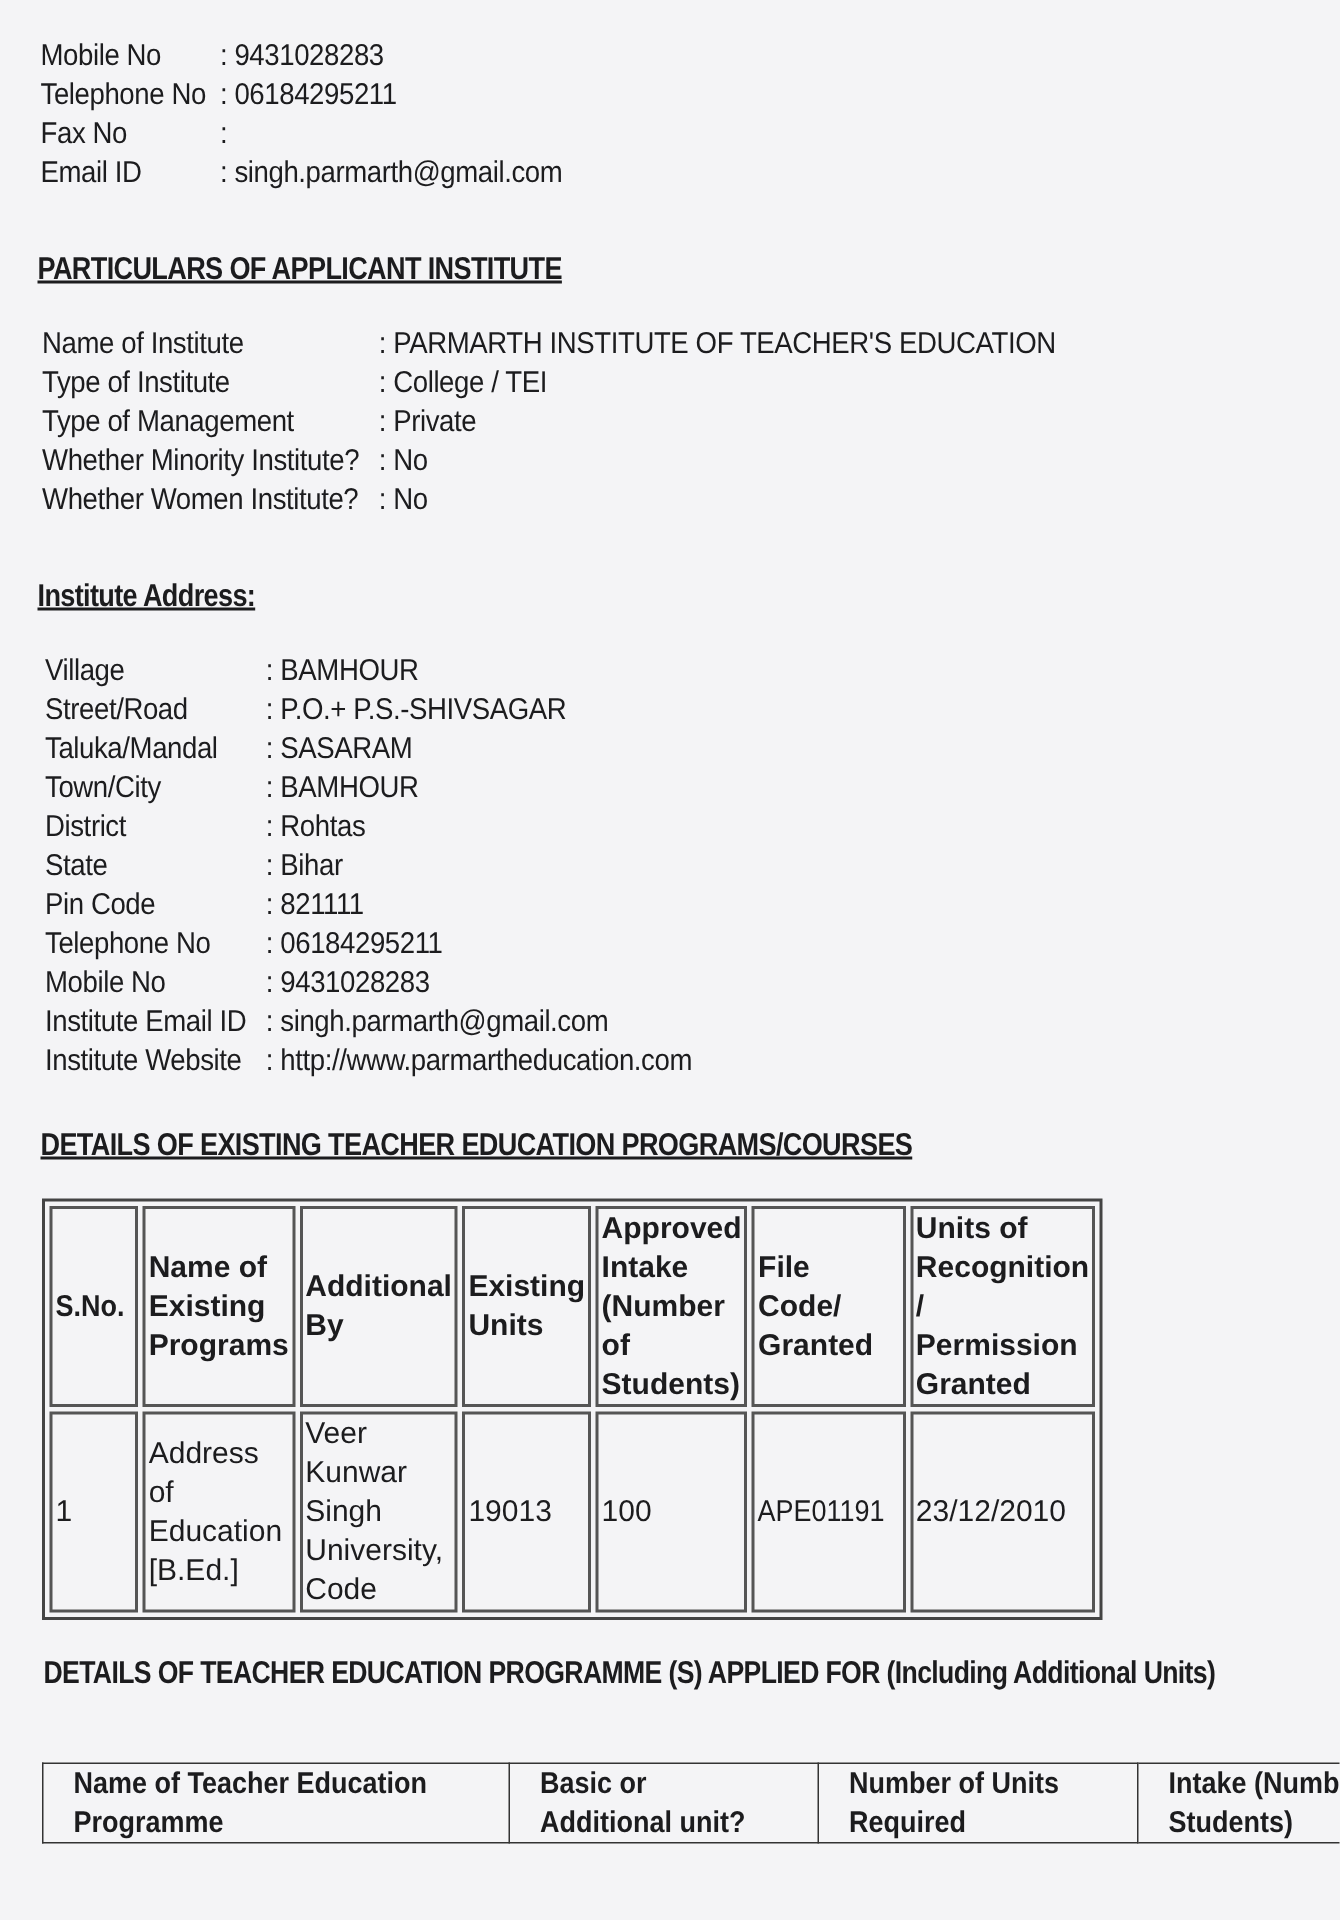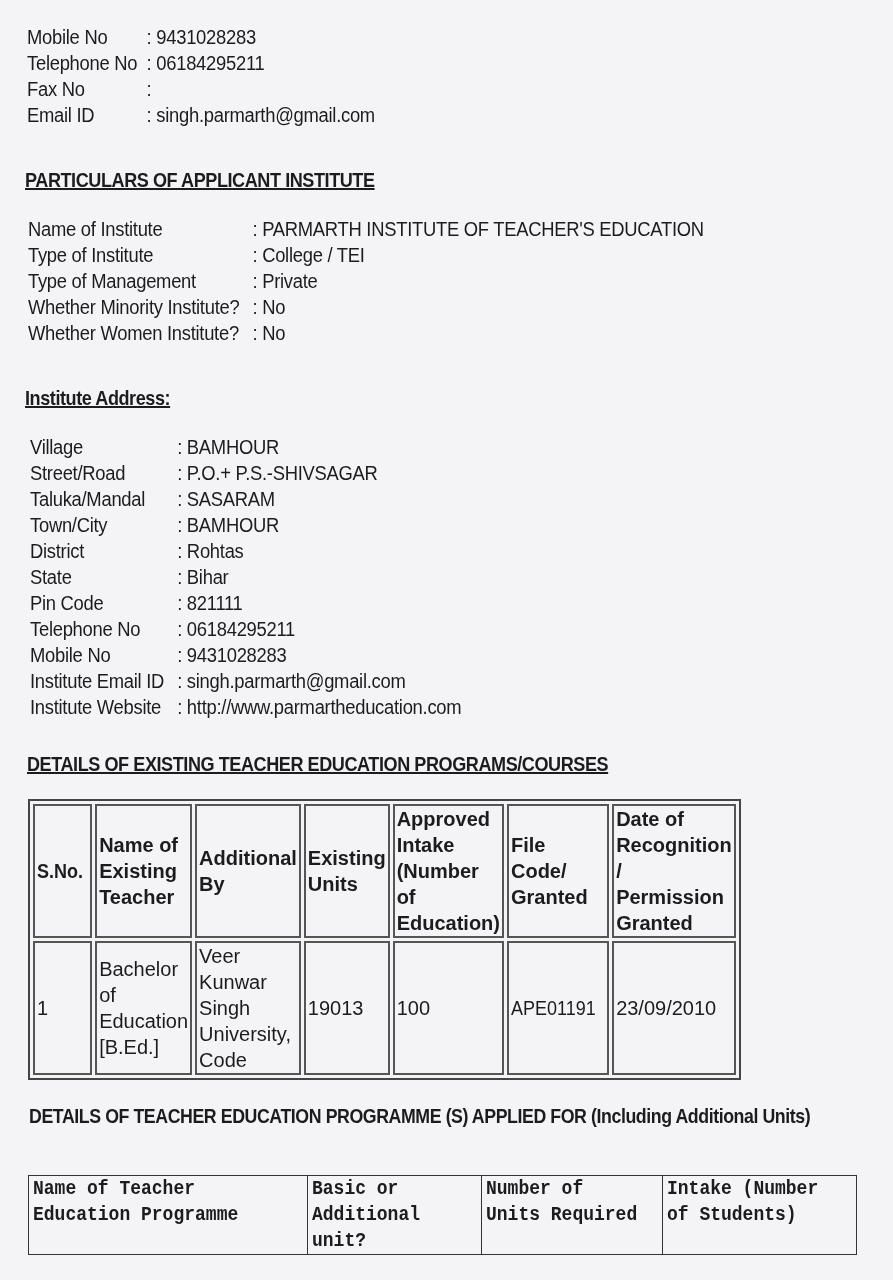--- a/index.html
+++ b/index.html
@@ -10,21 +10,21 @@
   .kv .row{display:flex;}
   .kv .k{display:inline-block;}
   .kv .c{display:inline-block;}
   .heading{font-size:21px;font-weight:bold;text-decoration:underline;text-decoration-thickness:2px;
            letter-spacing:-0.5px;transform:scaleX(0.86);transform-origin:left top;white-space:nowrap;}
   table{border-collapse:separate;}
   .t1{border:2px solid #444;border-spacing:3px;background:#f4f4f6;}
   .t1 td,.t1 th{border:2px solid #555;font-size:20px;line-height:26px;padding:0 2px;vertical-align:middle;text-align:left;}
   .t1 th{font-weight:bold;}
   .t2{border-collapse:collapse;}
-  .t2 td,.t2 th{border:1.5px solid #333;font-size:20px;line-height:26px;padding:0 4px;vertical-align:middle;text-align:left;font-family:Liberation Mono, monospace;}
+  .t2 td,.t2 th{border:1.5px solid #333;font-size:20px;line-height:26px;padding:0 20px;vertical-align:middle;text-align:left;}
   .t2 th{font-weight:bold;vertical-align:top;}
   .narrow{display:inline-block;transform:scaleX(0.9);transform-origin:left center;white-space:nowrap;}
 </style>
 </head>
 <body>
 
 <div class="abs kv" style="left:27px;top:24px;">
   <div class="row">
       <span class="k" style="width:130px">Mobile No</span>
       <span class="c">:&nbsp;</span>
@@ -136,35 +136,35 @@
       <span>http://www.parmartheducation.com</span>
     </div>
 </div>
 
 <div class="abs heading" style="left:27px;top:752px;">DETAILS OF EXISTING TEACHER EDUCATION PROGRAMS/COURSES</div>
 
 <table class="abs t1" style="left:28px;top:799px;width:672px;">
   <tbody>
       <tr style="height:128px">
     <th style="width:46px"><span class="narrow">S.No.</span></th>
-    <th style="width:84px;white-space:normal">Name of Existing Teacher</th>
+    <th style="width:84px;white-space:normal">Name of Existing Programs</th>
     <th style="width:86px;white-space:normal">Additional By</th>
     <th style="width:86px;white-space:normal">Existing Units</th>
-    <th style="width:86px;white-space:normal">Approved Intake (Number of Education)</th>
+    <th style="width:86px;white-space:normal">Approved Intake (Number of Students)</th>
     <th style="width:88px;white-space:normal">File Code/ Granted</th>
-    <th style="width:144px;white-space:normal">Date of Recognition / Permission Granted</th>
+    <th style="width:144px;white-space:normal">Units of Recognition / Permission Granted</th>
   </tr>
   <tr style="height:128px">
     <td>1</td>
-    <td>Bachelor of Education [B.Ed.]</td>
+    <td>Address of Education [B.Ed.]</td>
     <td>Veer Kunwar Singh University, Code</td>
     <td>19013</td>
     <td>100</td>
     <td><span class="narrow">APE01191</span></td>
-    <td>23/09/2010</td>
+    <td>23/12/2010</td>
   </tr>
 </tbody>
   </table>
 
 <div class="abs heading" style="left:29px;top:1100px;transform:scaleX(0.845);">
   <span style="display:inline-block;width:960px;white-space:normal;line-height:32px;">DETAILS OF TEACHER EDUCATION PROGRAMME (S) APPLIED FOR (Including Additional Units)</span>
 </div>
 
 <table class="abs t2" style="left:28px;top:1175px;width:732px;">
   <tbody>

